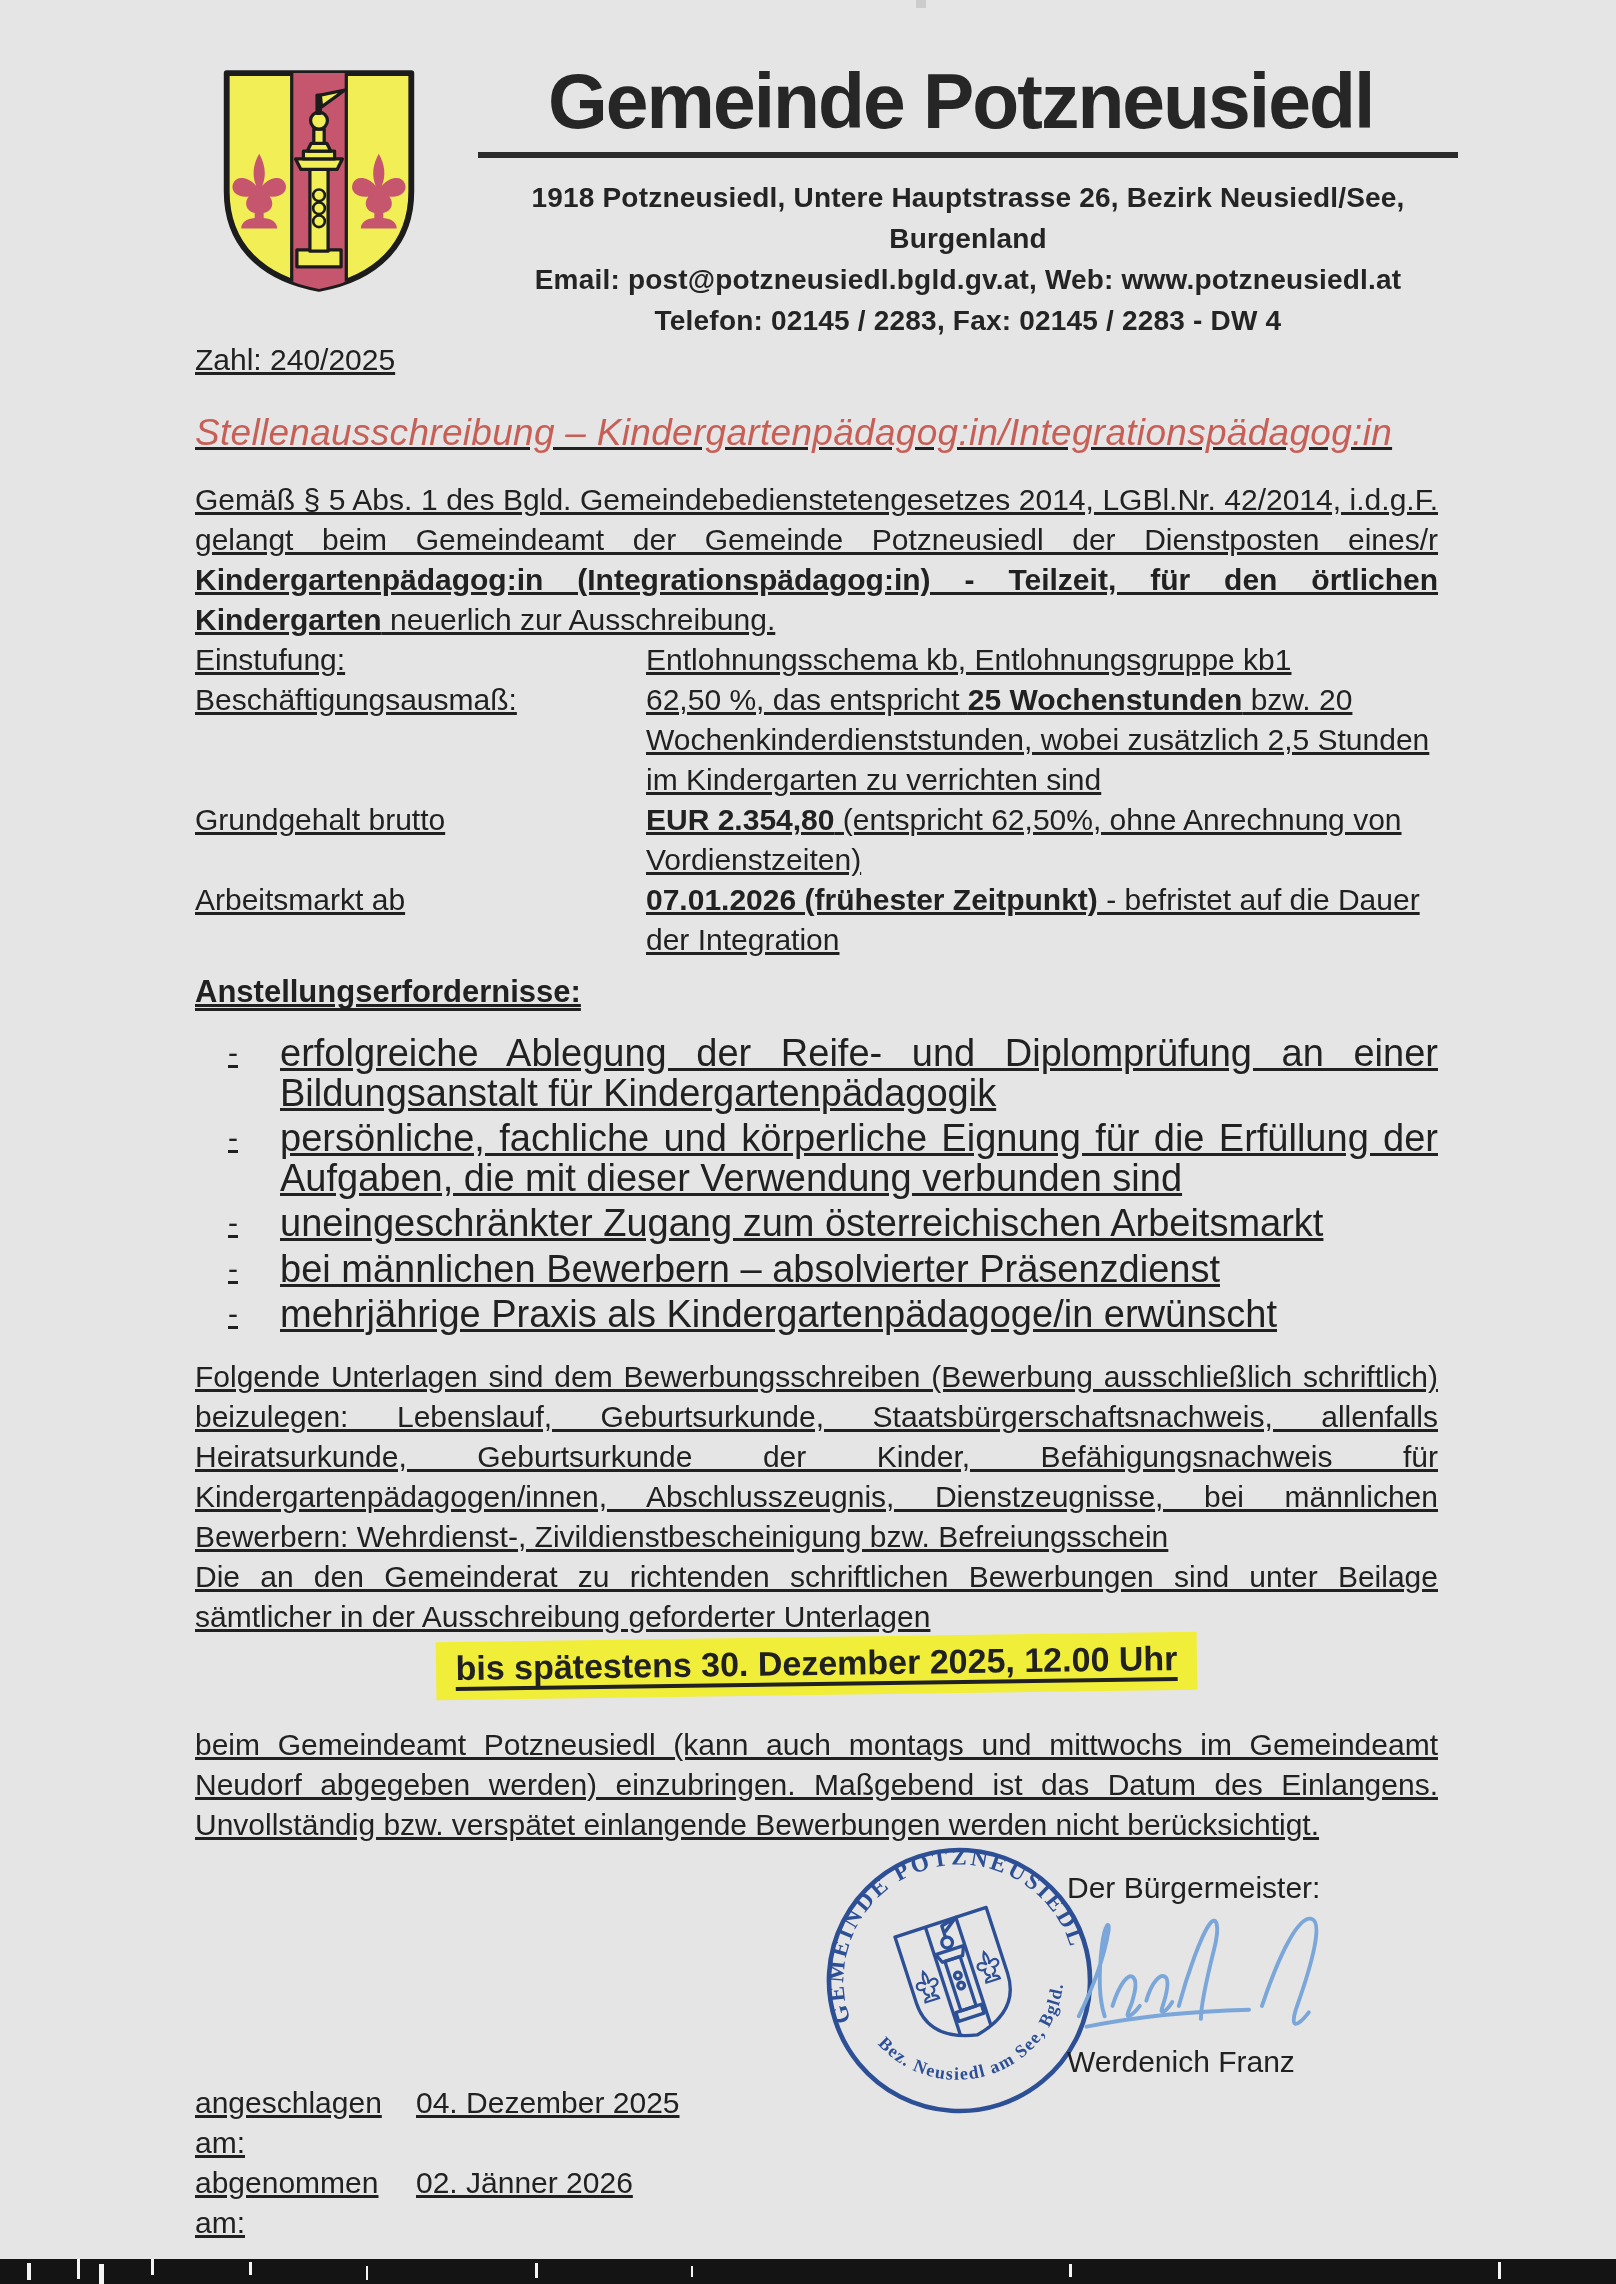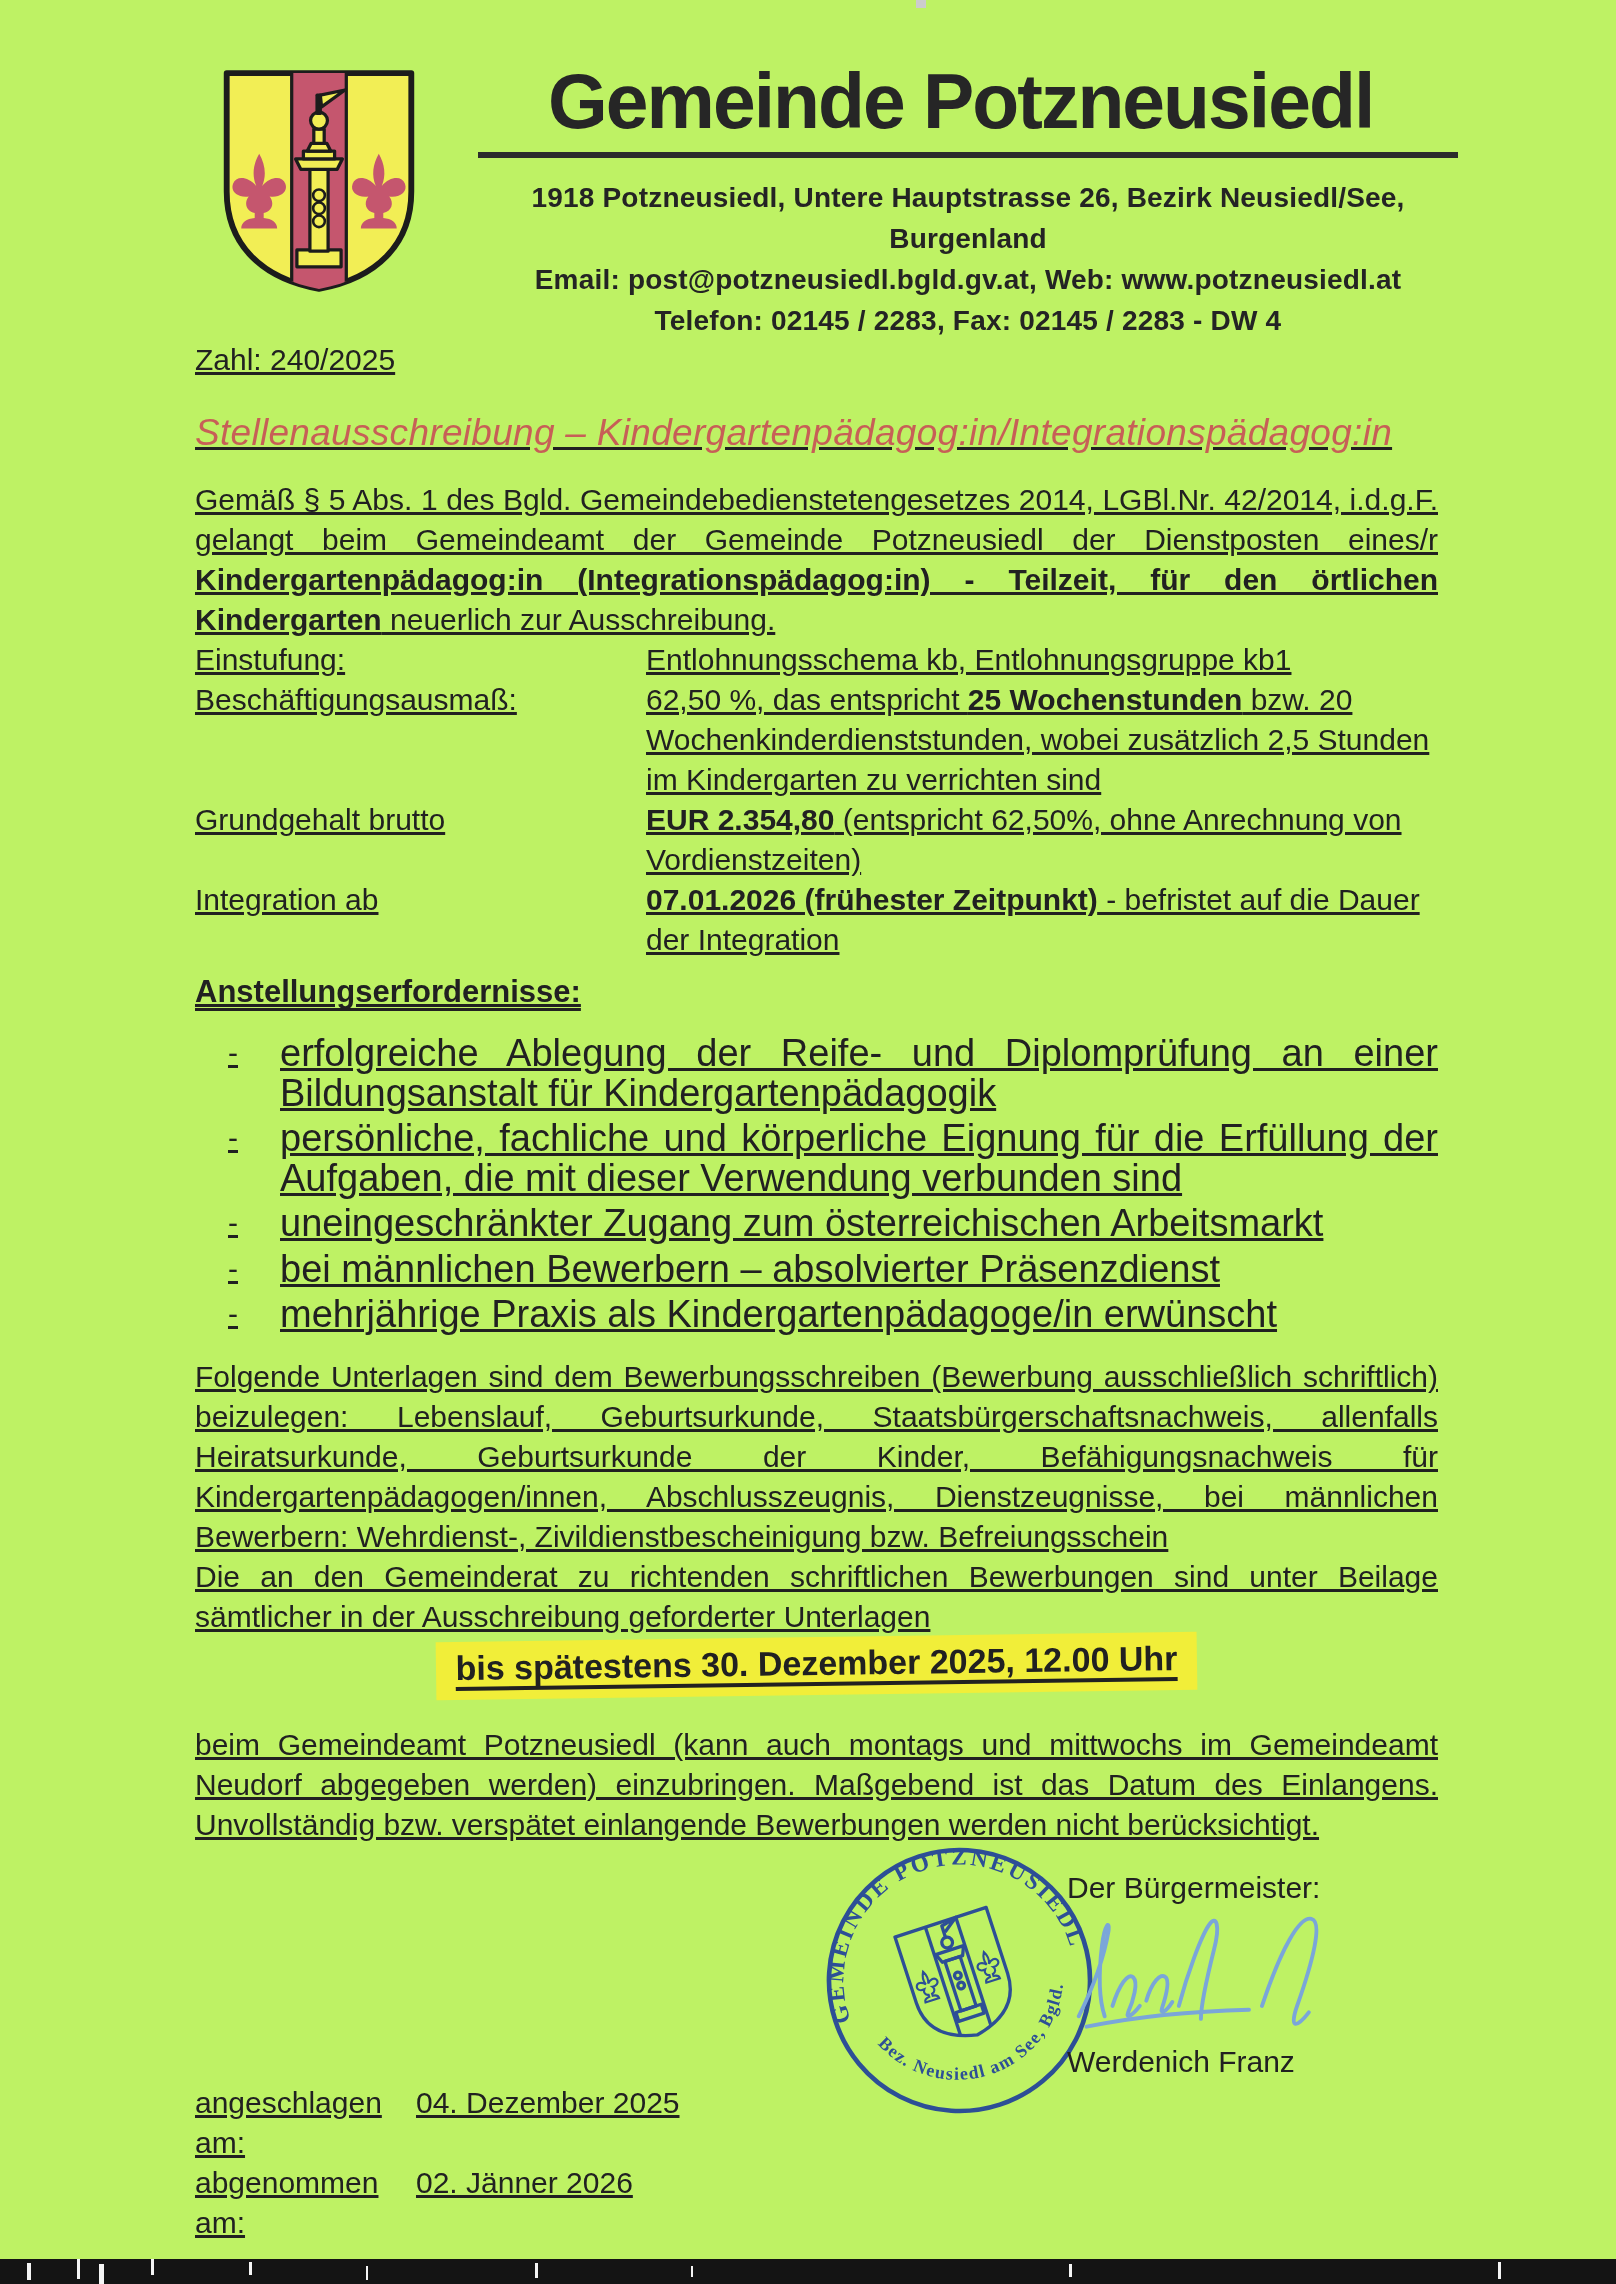--- a/index.html
+++ b/index.html
@@ -8,21 +8,21 @@
     --stamp-blue:#2d4f96;
     --signature-blue:#7aa6d9;
     --crest-yellow:#f2ee55;
     --crest-red:#c5566e;
     --ink:#212121;
   }
   *{box-sizing:border-box;}
   html,body{margin:0;padding:0;background:#ffffff;}
   body{width:1617px;height:2284px;position:relative;overflow:hidden;
        font-family:"Liberation Sans",sans-serif;color:var(--ink);}
-  .page{position:absolute;inset:0;background:#bef264;}
+  .page{position:absolute;inset:0;background:#e5e5e5;}
 
   
   .scan-mark{position:absolute;left:916px;top:0;width:10.4px;height:7.8px;background:#cccccc;}
   .scan-strip{position:absolute;left:0;bottom:0;width:1617px;height:25px;background:#141414;}
   .scan-strip i{position:absolute;background:#f5f5f5;}
   .scan-strip i:nth-child(1){left:27px;top:3.9px;width:3.9px;height:17px;}
   .scan-strip i:nth-child(2){left:77px;top:0;width:2.6px;height:19.5px;}
   .scan-strip i:nth-child(3){left:99px;top:5.2px;width:5.2px;height:19.5px;}
   .scan-strip i:nth-child(4){left:151px;top:0;width:3.3px;height:15.6px;}
   .scan-strip i:nth-child(5){left:249px;top:2.6px;width:2.6px;height:13px;}
@@ -142,21 +142,21 @@
       </div>
       <div class="drow">
         <div class="dlabel">Beschäftigungsausmaß:</div>
         <div class="dvalue"><span>62,50 %, das entspricht </span><span class="b">25 Wochenstunden</span><span> bzw. 20 Wochenkinderdienststunden, wobei zusätzlich 2,5 Stunden im Kindergarten zu verrichten sind</span></div>
       </div>
       <div class="drow">
         <div class="dlabel">Grundgehalt brutto</div>
         <div class="dvalue"><span class="b">EUR 2.354,80</span><span> (entspricht 62,50%, ohne Anrechnung von Vordienstzeiten)</span></div>
       </div>
       <div class="drow">
-        <div class="dlabel">Integration ab</div>
+        <div class="dlabel">Arbeitsmarkt ab</div>
         <div class="dvalue"><span class="b">07.01.2026 (frühester Zeitpunkt)</span><span> - befristet auf die Dauer der Integration</span></div>
       </div>
     </div>
 
     <h3 class="req-heading">Anstellungserfordernisse:</h3>
 
     <div class="req-list">
       <div class="req-item">
         <span class="req-marker">-</span>
         <span class="req-text">erfolgreiche Ablegung der Reife- und Diplomprüfung an einer Bildungsanstalt für Kindergartenpädagogik</span>

